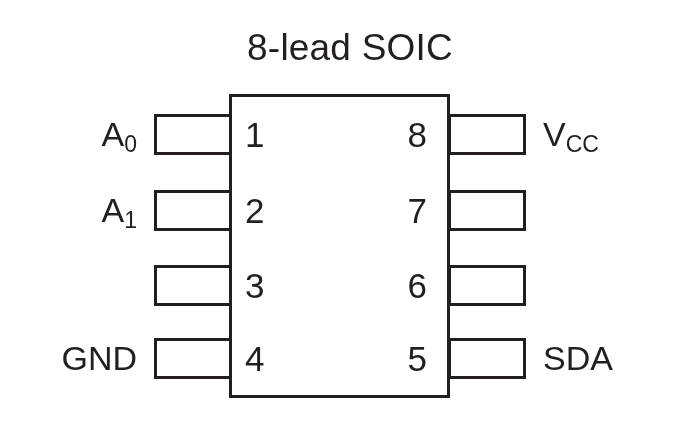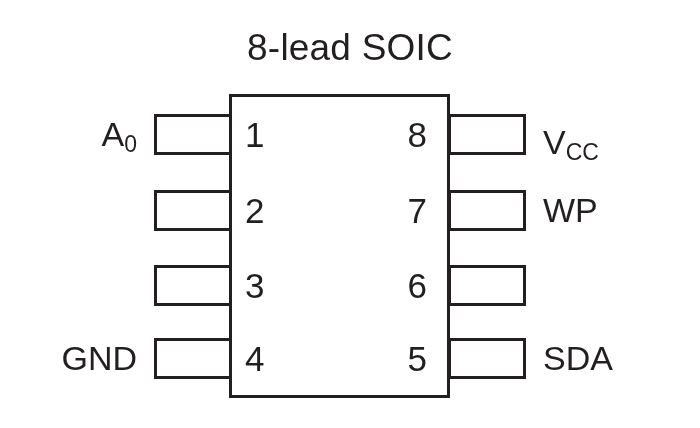--- a/index.html
+++ b/index.html
@@ -106,27 +106,27 @@
 
 <div id="page">
 
   <div id="diagram-title">8-lead SOIC</div>
 
   <div id="package-body"></div>
 
   <div class="pin-lead left" style="top:114px"></div>
   <div class="pin-lead right" style="top:114px"></div>
   <div class="pin-label left" style="top:114px"><span>A</span><sub>0</sub></div>
-  <div class="pin-label right" style="top:122px"><span>V</span><sub>CC</sub></div>
+  <div class="pin-label right" style="top:114px"><span>V</span><sub>CC</sub></div>
   <div class="pin-number left" style="top:114px">1</div>
   <div class="pin-number right" style="top:114px">8</div>
 
   <div class="pin-lead left" style="top:190px"></div>
   <div class="pin-lead right" style="top:190px"></div>
-  <div class="pin-label right" style="top:190px"><span>WP</span><sub></sub></div>
+  <div class="pin-label left" style="top:190px"><span>A</span><sub>1</sub></div>
   <div class="pin-number left" style="top:190px">2</div>
   <div class="pin-number right" style="top:190px">7</div>
 
   <div class="pin-lead left" style="top:265px"></div>
   <div class="pin-lead right" style="top:265px"></div>
   <div class="pin-number left" style="top:265px">3</div>
   <div class="pin-number right" style="top:265px">6</div>
 
   <div class="pin-lead left" style="top:338px"></div>
   <div class="pin-lead right" style="top:338px"></div>

